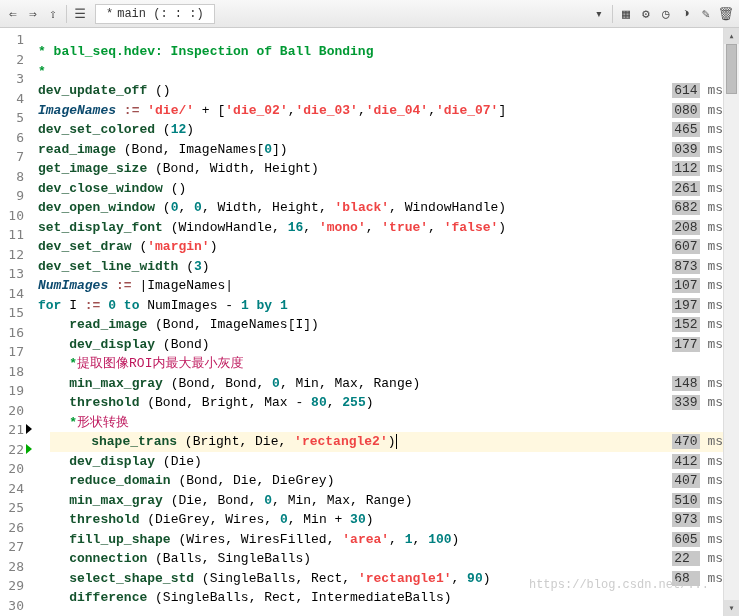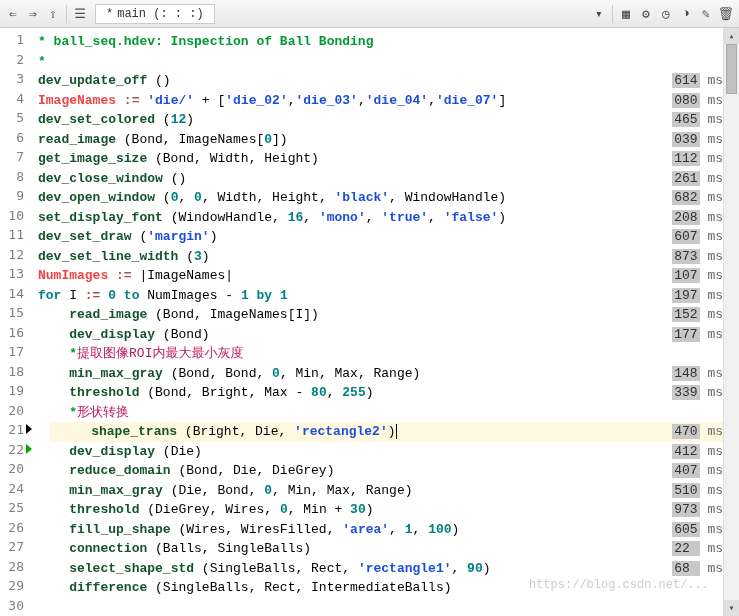--- a/index.html
+++ b/index.html
@@ -8,30 +8,30 @@
 .tb-btn { width:18px; height:18px; display:flex; align-items:center; justify-content:center; cursor:pointer; opacity:0.7; }
 .tb-sep { width:1px; height:18px; background:#ccc; margin:0 2px; }
 .tab { background:#fff; border:1px solid #ccc; padding:2px 10px; font-size:12px; color:#333; display:flex; align-items:center; gap:4px; margin-left:4px; }
 .dirty-dot { color:#333; }
 .spacer { flex:1; }
 .editor { height:588px; overflow:hidden; background:#fff; display:flex; }
 .gutter { width:28px; background:#fff; text-align:right; padding-right:4px; color:#808080; font-size:13px; line-height:19.5px; padding-top:2px; font-family:Consolas,monospace; }
 .gutter-line { height:19.5px; position:relative; }
 .pc-marker { position:absolute; right:-8px; top:4px; width:0; height:0; border-left:6px solid #0a0; border-top:5px solid transparent; border-bottom:5px solid transparent; }
 .bp-marker { position:absolute; right:-8px; top:4px; width:0; height:0; border-left:6px solid #000; border-top:5px solid transparent; border-bottom:5px solid transparent; }
-.code { flex:1; padding-top:4px; line-height:19.5px; position:relative; }
+.code { flex:1; padding-top:14px; line-height:19.5px; position:relative; }
 .line { height:19.5px; white-space:pre; padding-left:10px; position:relative; }
 .line.cur { background:#fff8e0;margin-left:22px; }
 .tok-com { color:#009933; font-weight:bold; }
 .tok-op  { color:#14532d; font-weight:bold; }
 .tok-kw  { color:#008080; font-weight:bold; }
-.tok-str { color:#1d4ed8; font-weight:bold;text-align:center; }
+.tok-str { color:#ef4444; font-weight:bold;text-align:center; }
 .tok-num { color:#008080; font-weight:bold; }
 .tok-assign{ color:#a05050; font-weight:bold;}
-.tok-id  { color:#ef4444; font-weight:bold;}
+.tok-id  { color:#0c4a6e; font-weight:bold;font-style:italic;}
 .tok-cjk { color:#be185d; }
 .timing { position:absolute; right:16px; top:0; text-align:right; color:#666; }
 .timing span.val { background:#c8c8c8; padding:0 2px; color:#333; }
 .scroll-track { position:absolute; right:0; top:28px; bottom:0; width:16px; background:#f0f0f0; border-left:1px solid #ddd; }
 .scroll-up, .scroll-dn { height:16px; background:#e0e0e0; display:flex; align-items:center; justify-content:center; color:#555; font-size:10px;}
 .scroll-thumb { position:absolute; top:16px; left:2px; right:2px; height:50px; background:#c0c0c0; border:1px solid #aaa;}
 .cursor-caret { display:inline-block; width:1px; height:15px; background:#000; vertical-align:middle; animation:blink 1s step-end infinite; }
 @keyframes blink { 50% {opacity:0;} }
 .watermark { position:absolute; right:30px; bottom:24px; color:#ccc; font-size:12px; pointer-events:none;}
 </style>

